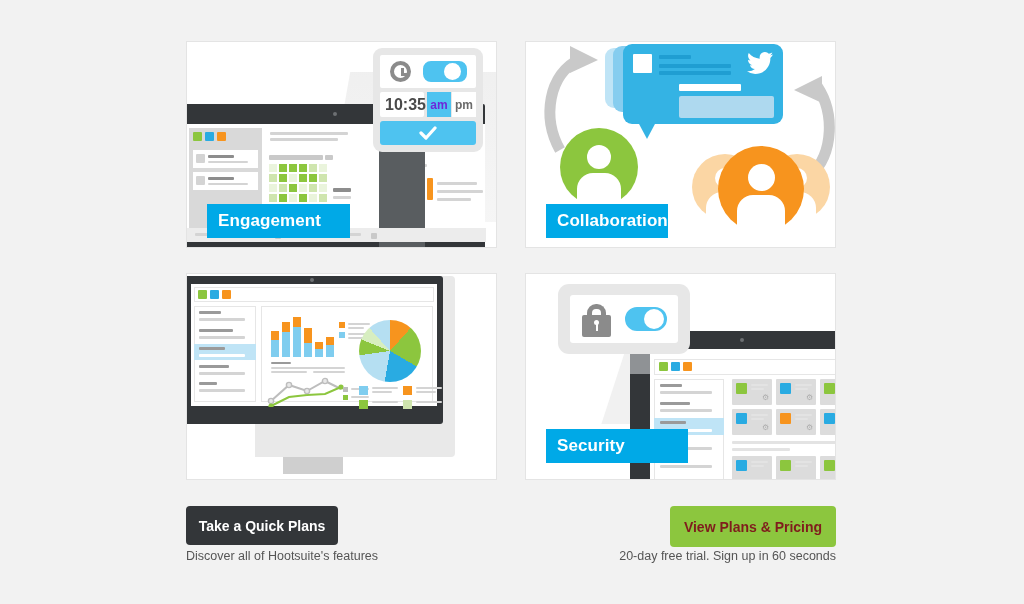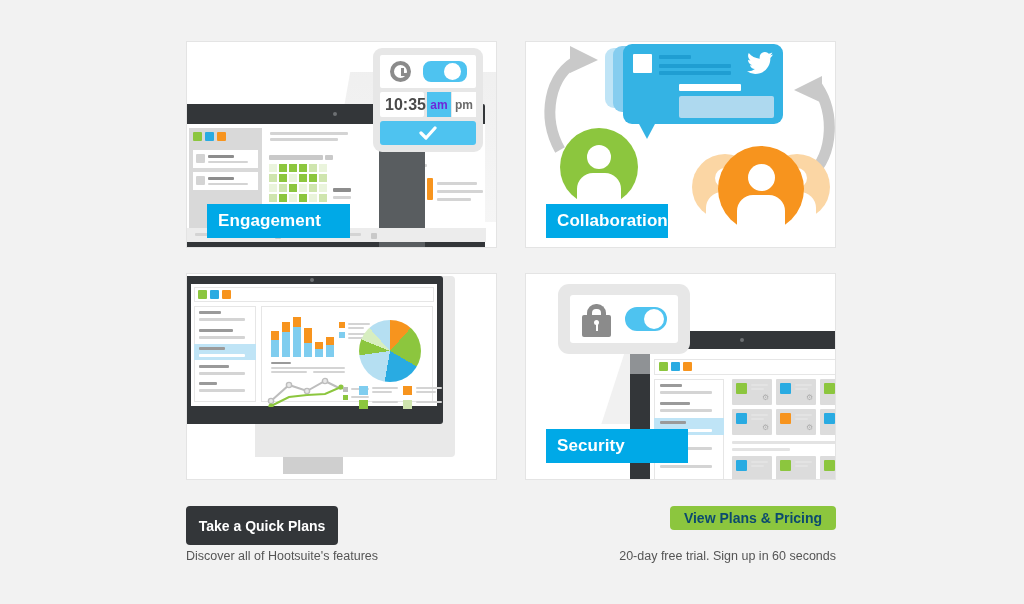--- a/index.html
+++ b/index.html
@@ -190,23 +190,23 @@
   
   .cta-dark {
     position: absolute; left: 186px; top: 506px; width: 152px; height: 39px;
     background: #333639; border-radius: 4px;
     color: #ffffff; font-size: 14px; font-weight: bold;
     display: flex; align-items: center; justify-content: center;
     cursor: pointer; border: none;
     font-family: "Liberation Sans", sans-serif;
   }
   .cta-green {
-    position: absolute; left: 670px; top: 506px; width: 166px; height: 24px;
+    position: absolute; left: 670px; top: 506px; width: 166px; height: 41px;
     background: #8cc63e; border-radius: 4px;
-    color: #0c4a6e; font-size: 14px; font-weight: bold;
+    color: #7f1d1d; font-size: 14px; font-weight: bold;
     display: flex; align-items: center; justify-content: center;
     cursor: pointer; border: none;
     font-family: "Liberation Sans", sans-serif;
   }
   .cta-sub {
     position: absolute; font-size: 12.5px; color: #555555;
     white-space: nowrap;
   }
   .cta-sub-left  { left: 186px; top: 549px; }
   .cta-sub-right { right: 188px; top: 549px; }

